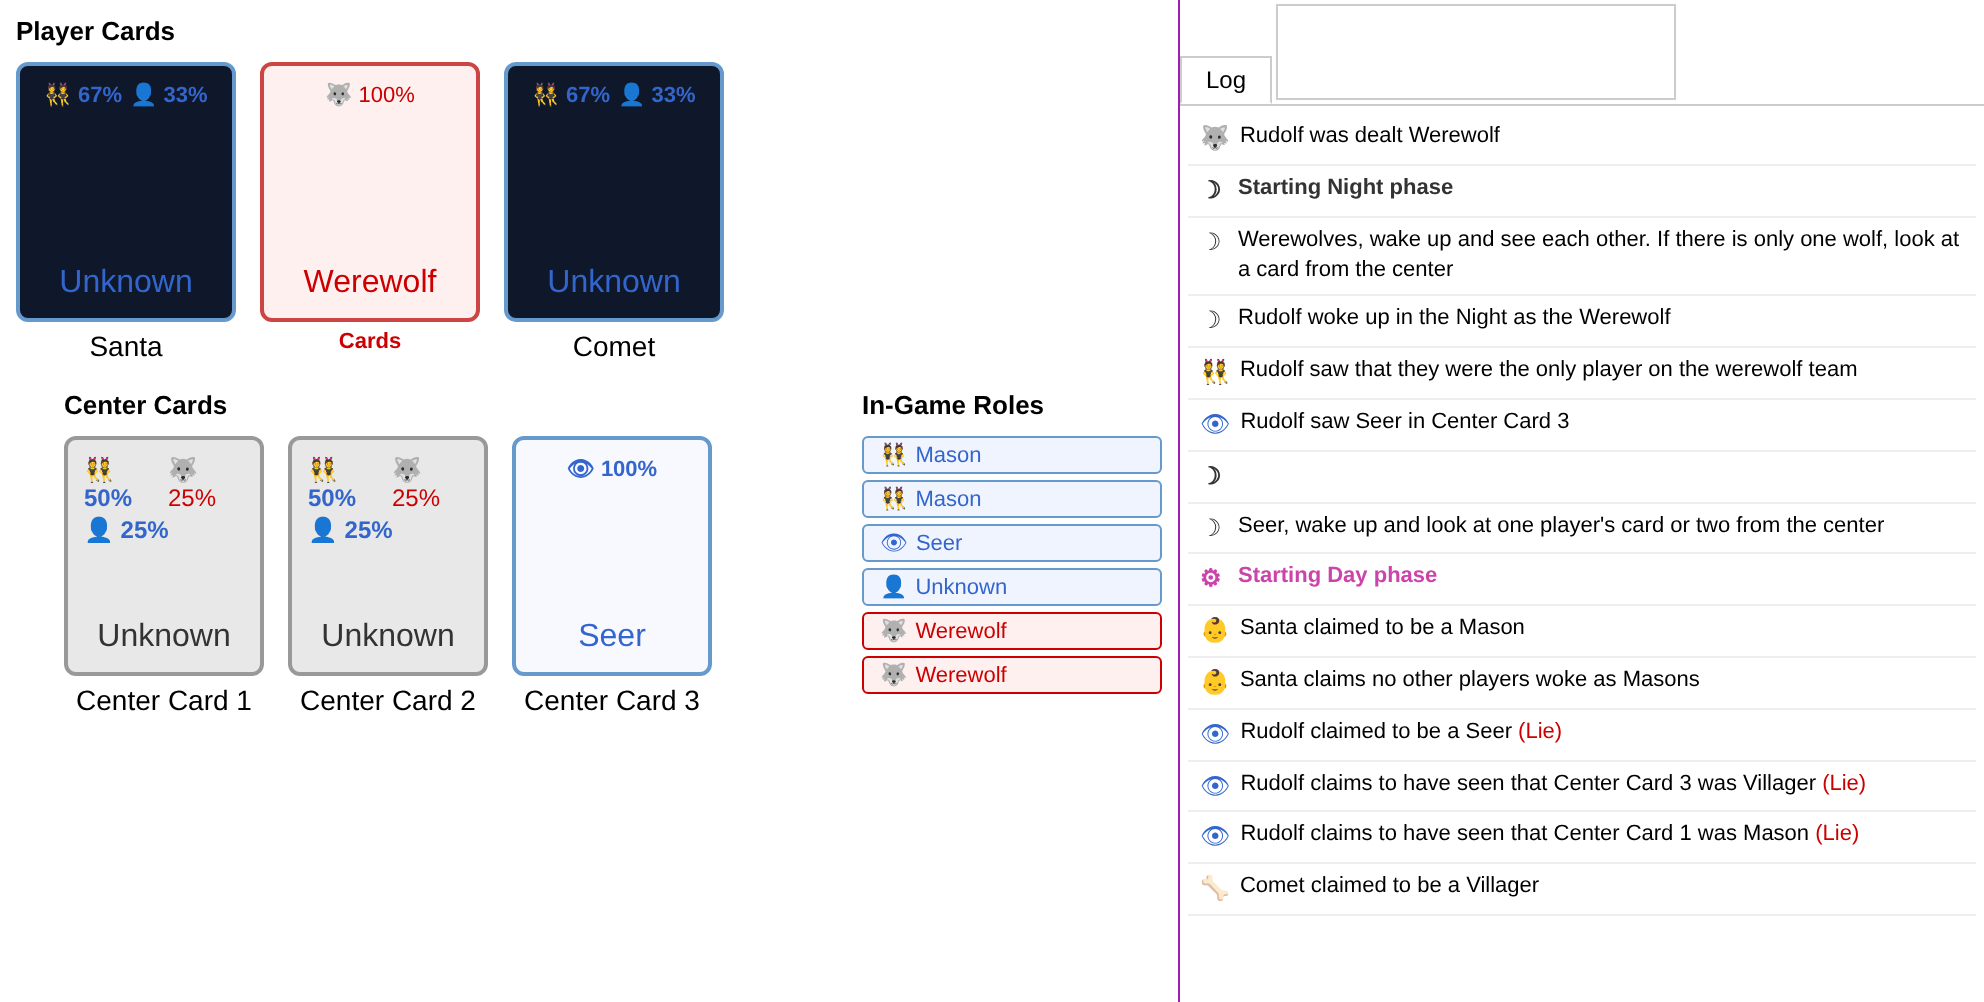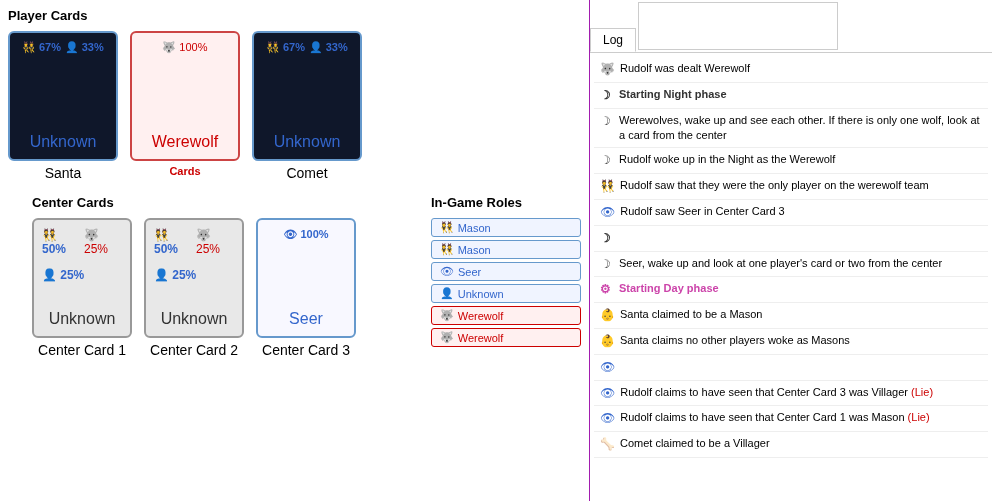--- a/index.html
+++ b/index.html
@@ -52,21 +52,21 @@
     .lie-tag { color: #cc0000; font-weight: normal; }
     
     .icon-wolf { color: #cc0000; }
     .icon-moon { color: #333; }
     .icon-eye { color: #3366cc; }
     .icon-mason { color: #3366cc; }
     .icon-person { color: #cc44aa; }
     
     .seer-icon { font-size: 11px; color: #3366cc; }
     
-    .two-col-stats { display: flex; flex-direction: column; gap: 12px; width: 100%; }
+    .two-col-stats { display: flex; flex-direction: column; gap: 2px; width: 100%; }
     .stats-top { display: flex; gap: 4px; justify-content: center; }
     .stats-bottom { display: flex; justify-content: flex-start; }
   </style>
 </head>
 <body>
 
 <div class="left-panel">
   <div class="section-title">Player Cards</div>
 
   <div class="cards-row">
@@ -245,20 +245,21 @@
       <span class="log-text">Santa claimed to be a Mason</span>
     </div>
 
     <div class="log-entry">
       <span class="log-icon icon-person">👶</span>
       <span class="log-text">Santa claims no other players woke as Masons</span>
     </div>
 
     <div class="log-entry">
       <span class="log-icon icon-eye">👁</span>
+      <span class="log-text">Rudolf claimed to be a Seer <span class="lie-tag">(Lie)</span></span>
     </div>
 
     <div class="log-entry">
       <span class="log-icon icon-eye">👁</span>
       <span class="log-text">Rudolf claims to have seen that Center Card 3 was Villager <span class="lie-tag">(Lie)</span></span>
     </div>
 
     <div class="log-entry">
       <span class="log-icon icon-eye">👁</span>
       <span class="log-text">Rudolf claims to have seen that Center Card 1 was Mason <span class="lie-tag">(Lie)</span></span>

